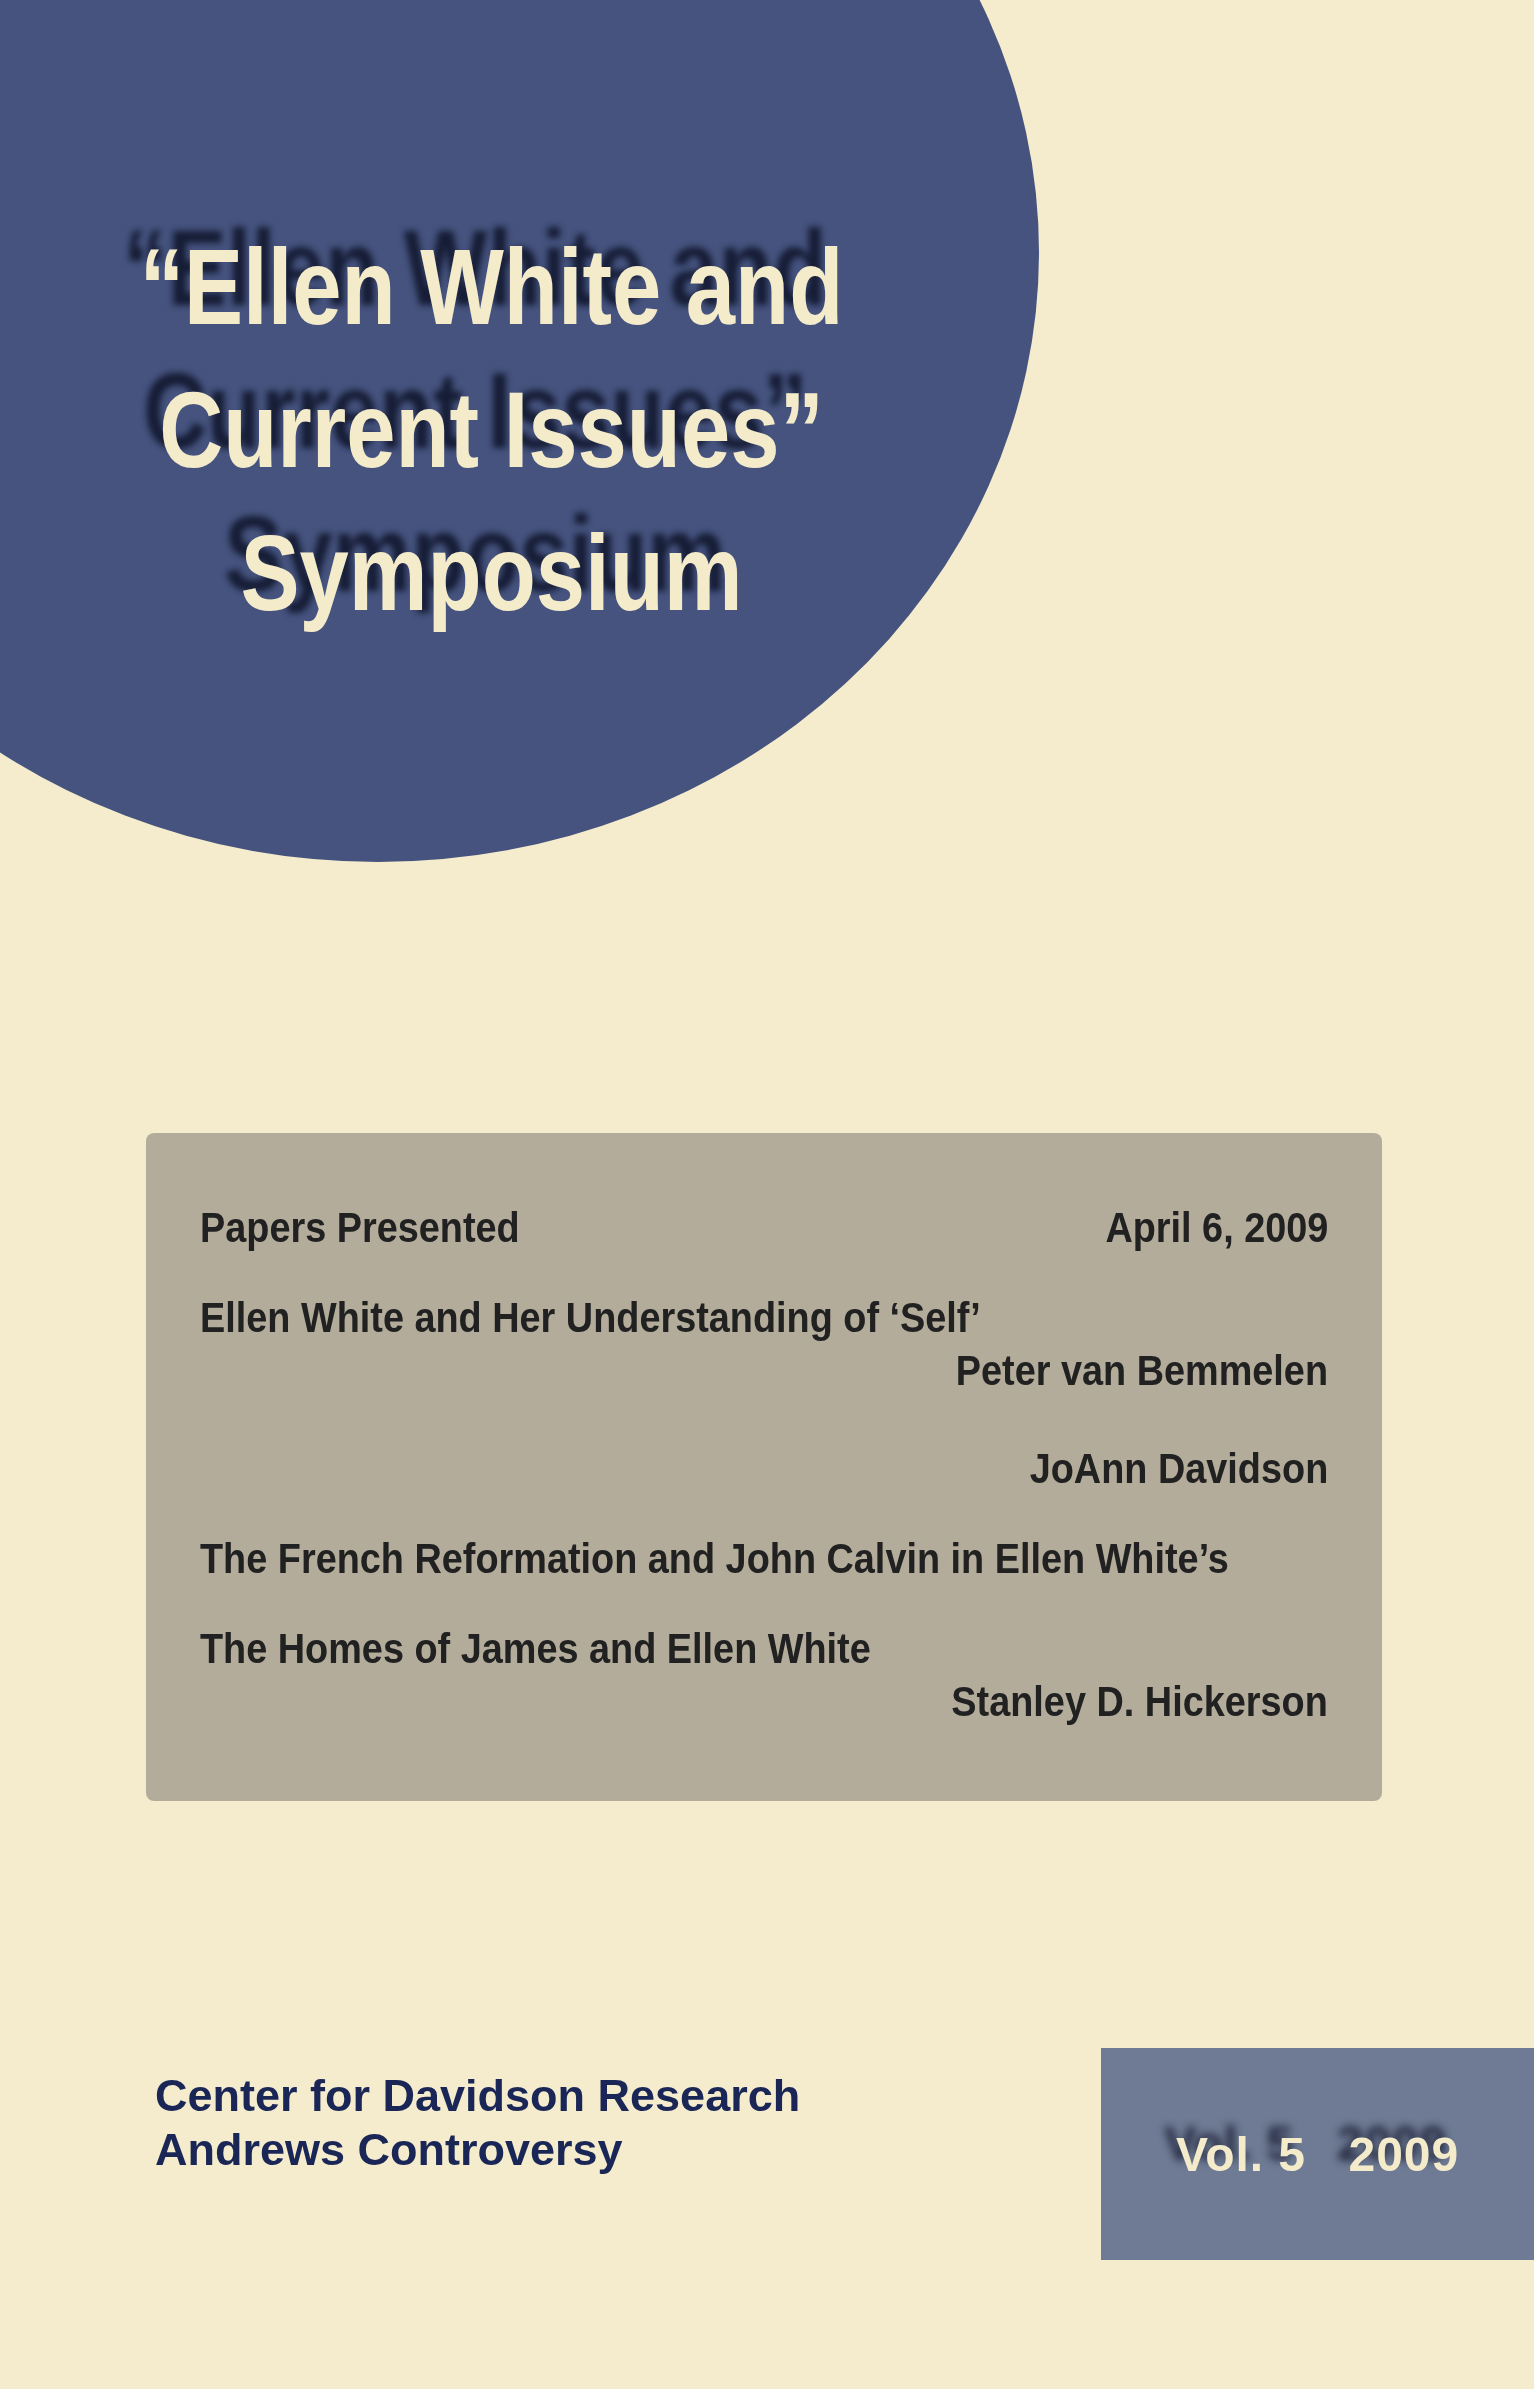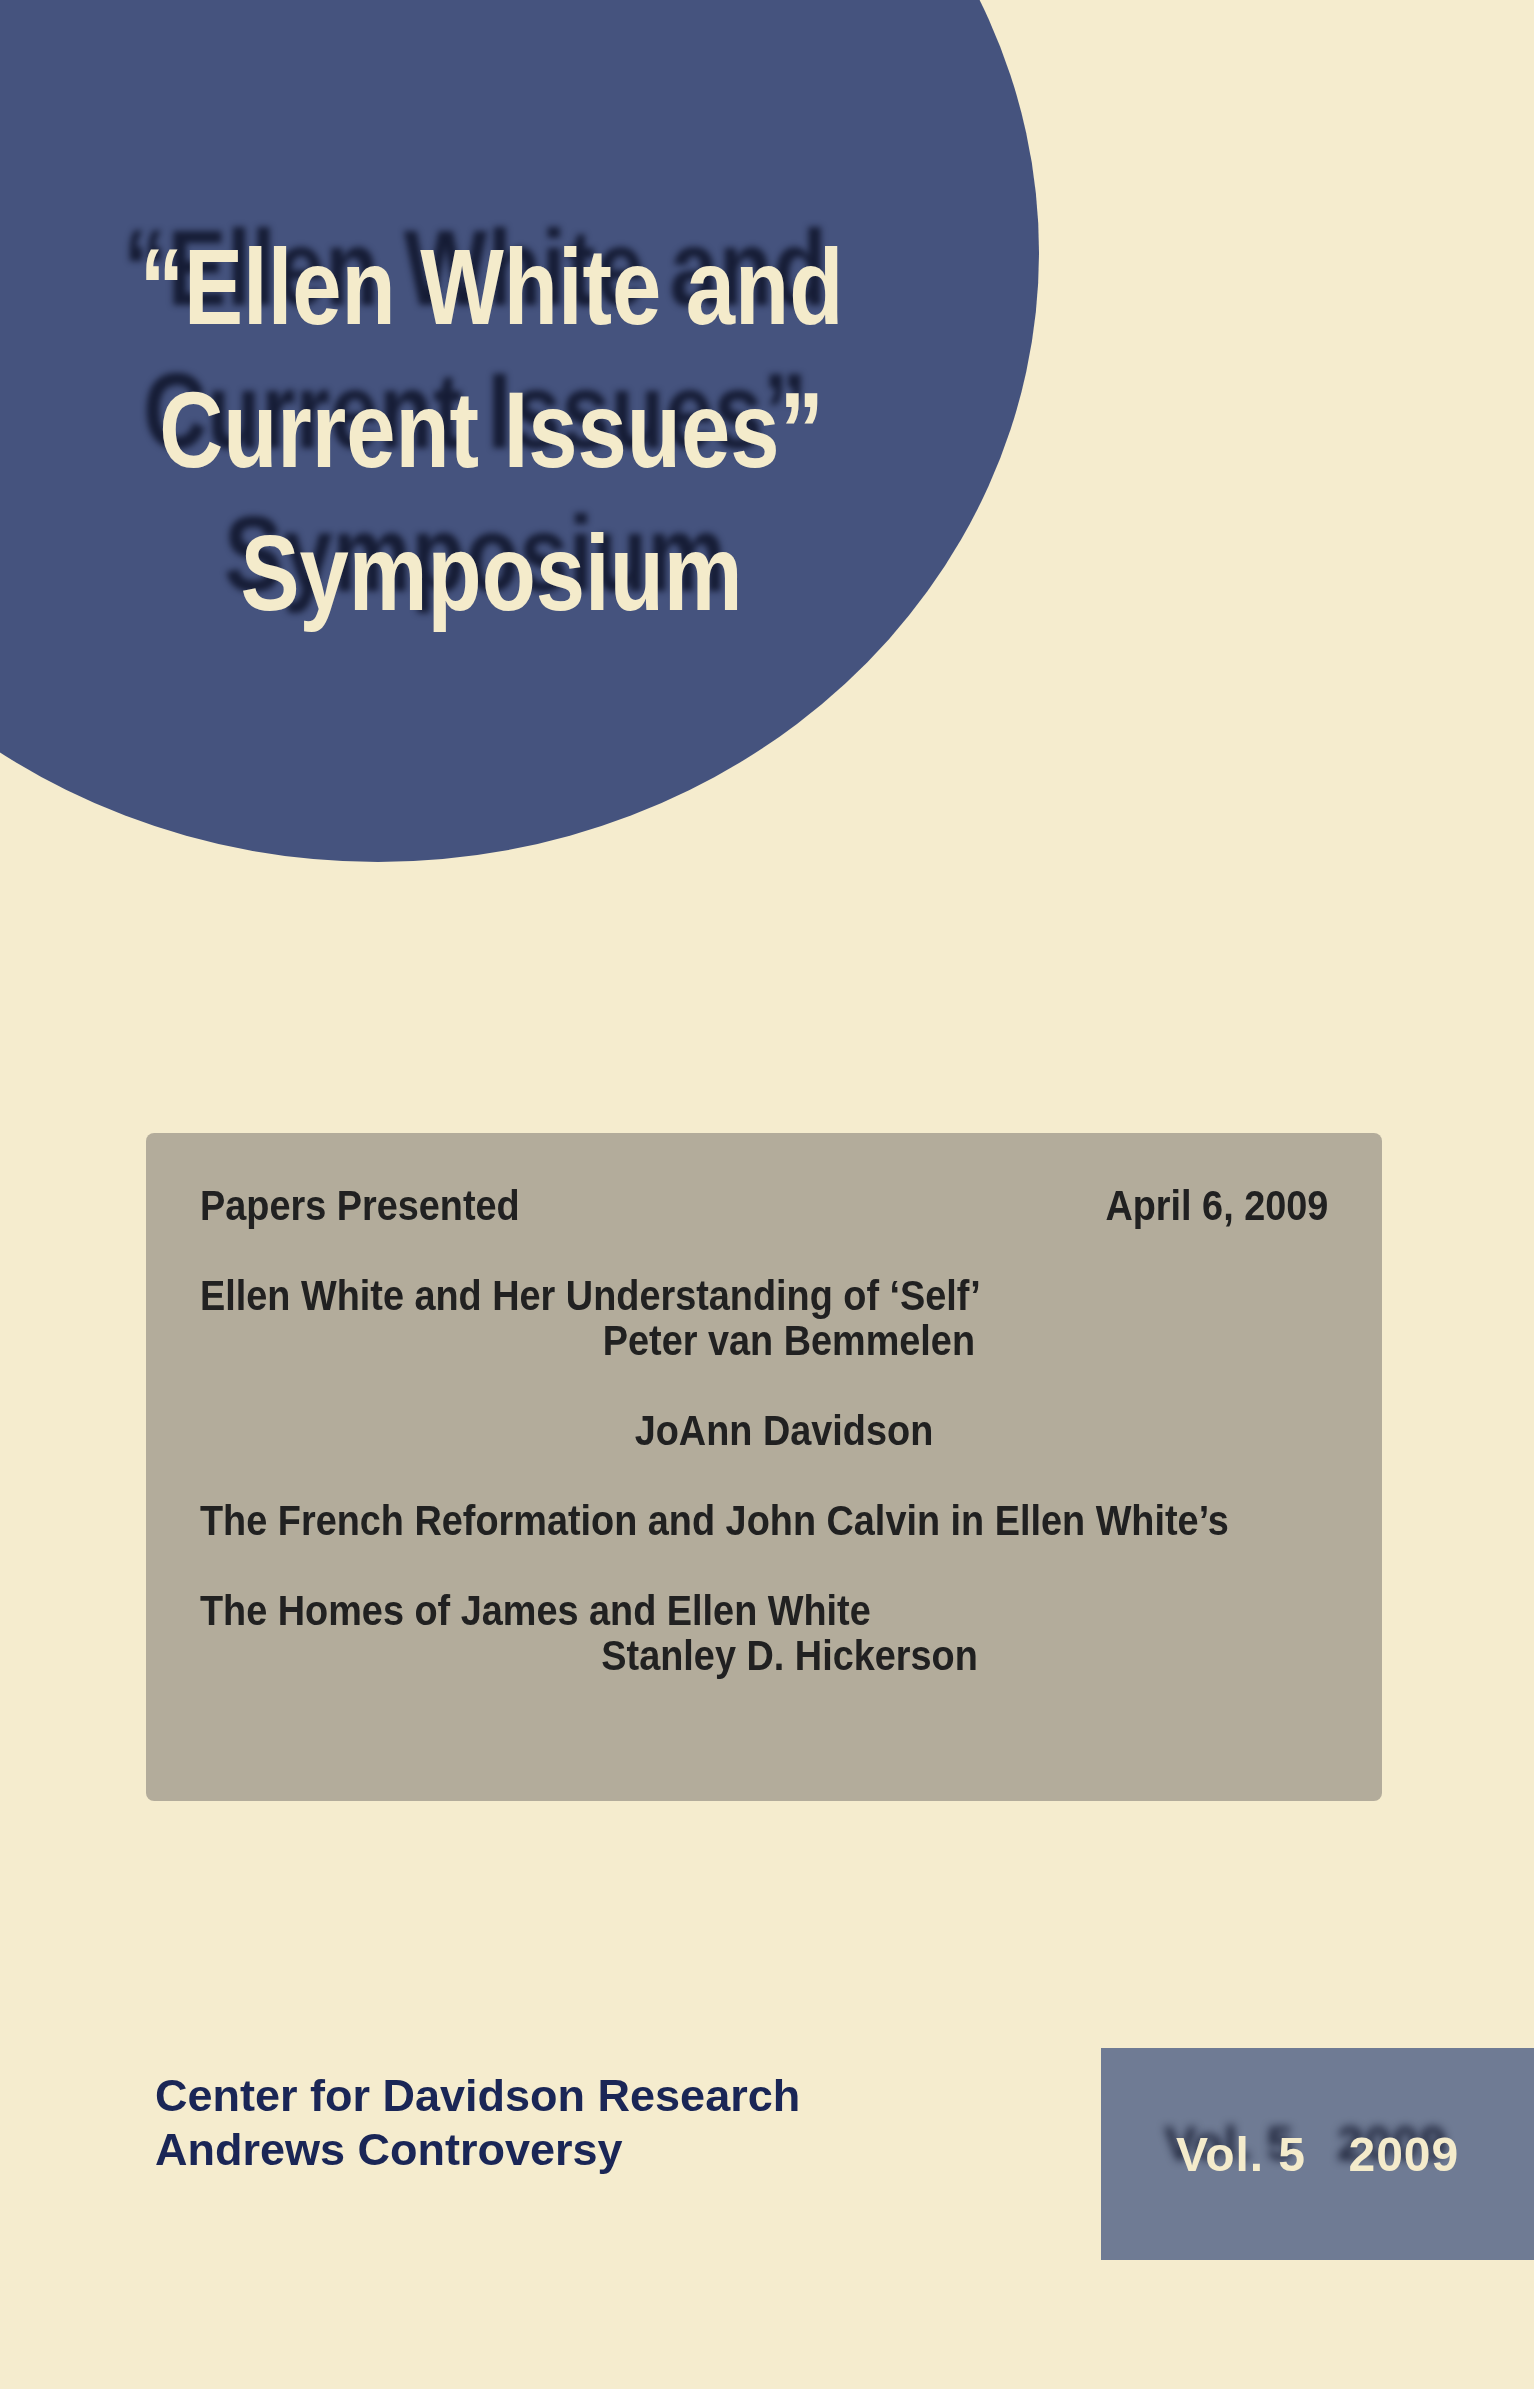--- a/index.html
+++ b/index.html
@@ -36,34 +36,34 @@
   }
 
   
   .papers-box {
     position: absolute;
     left: 146px; top: 1133px;
     width: 1236px; height: 668px;
     box-sizing: border-box;
     background: #b3ac9b;
     border-radius: 8.1px;
-    padding: 50px 54px 0 54px;
+    padding: 72px 54px 0 54px;
     color: #212121;
     font-weight: bold;
     font-size: 43px;
     line-height: 45px;
   }
   .row {
     display: flex;
     justify-content: space-between;
     white-space: nowrap;
   }
   .gap { height: 45px; }
   .left-line { text-align: left; white-space: nowrap; }
-  .right-line { text-align: center; white-space: nowrap; }
+  .right-line { text-align: right; white-space: nowrap; margin-top: 8px; }
   .cond-l { display: inline-block; transform: scaleX(0.88); transform-origin: left center; }
   .cond-r { display: inline-block; transform: scaleX(0.88); transform-origin: right center; }
   .italic { font-style: italic; }
 
   
   .footer-org {
     position: absolute;
     left: 155px; top: 2069px;
     font-weight: bold;
     font-size: 45px;

